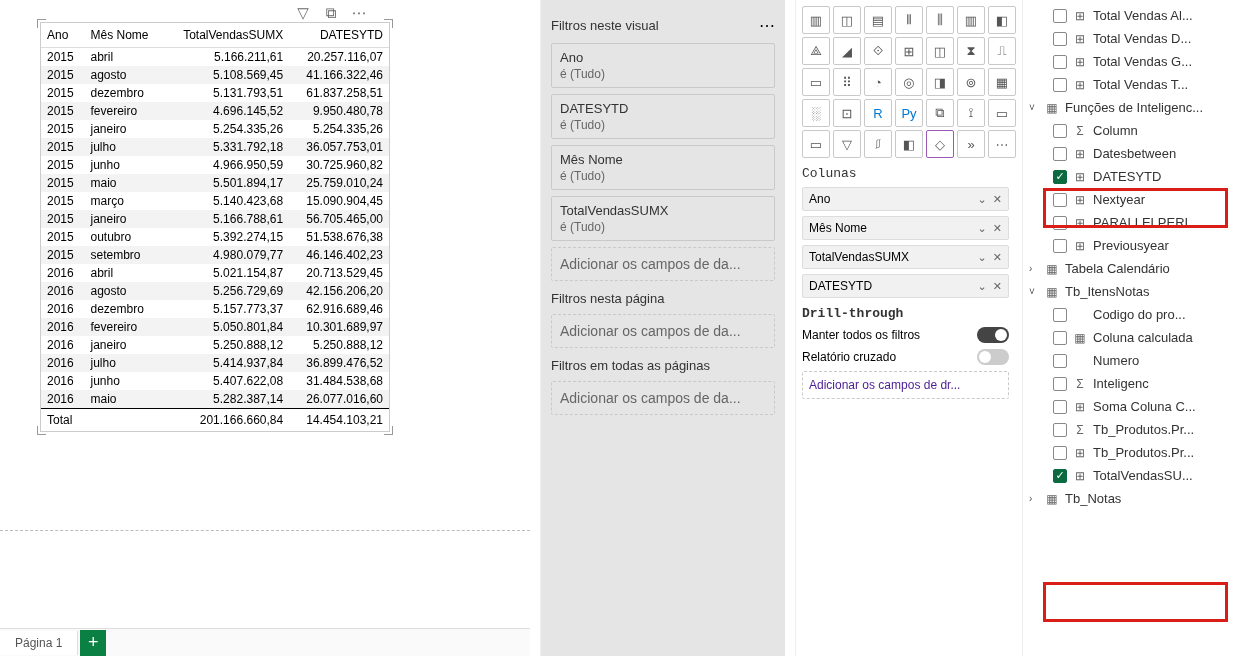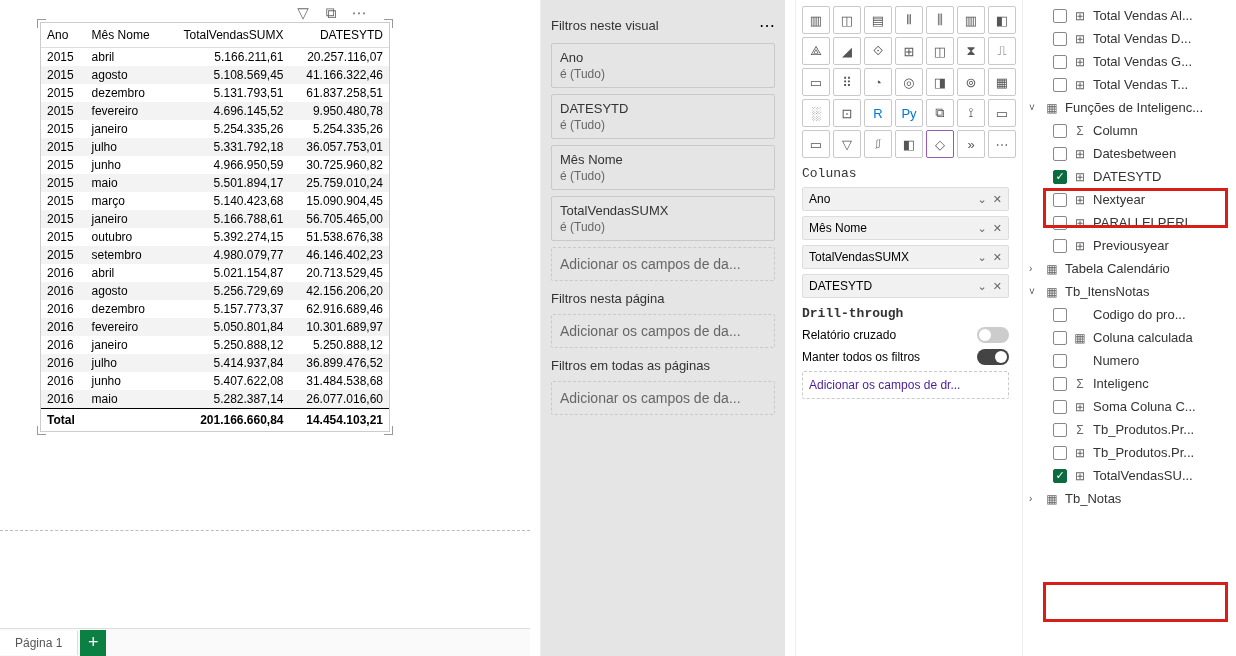--- a/index.html
+++ b/index.html
@@ -16,21 +16,21 @@
 .corner.tr { right: -4px; top: -4px; border-left: none; border-bottom: none; }
 .corner.bl { left: -4px; bottom: -4px; border-right: none; border-top: none; }
 .corner.br { right: -4px; bottom: -4px; border-left: none; border-top: none; }
 
 .tbl { width: 100%; border-collapse: collapse; font-size: 12px; }
 .tbl th { text-align: left; font-weight: 400; padding: 5px 6px; border-bottom: 1px solid #ddd; white-space: nowrap; }
 .tbl th.num { text-align: right; }
 .tbl td { padding: 2px 6px; white-space: nowrap; }
 .tbl td.num { text-align: right; }
 .tbl tr.alt { background: #f3f3f3; }
-.tbl tfoot td { font-weight: 700; border-top: 1px solid #000; padding: 4px 6px; }
+.tbl tfoot td { font-weight: 400; border-top: 1px solid #000; padding: 4px 6px; }
 .tbl tfoot td.num { text-align: right; }
 
 .page-tabs { position: absolute; left: 0; bottom: 0; width: 530px; height: 28px; border-top: 1px solid #ddd; display: flex; align-items: center; background: #fafafa; }
 .page-tab { padding: 5px 15px; font-size: 12px; color: #555; background: #fff; border-right: 1px solid #ddd; }
 .add-page { width: 26px; height: 26px; background: #0b8043; color: #fff; display: flex; align-items: center; justify-content: center; font-size: 18px; margin-left: 2px; }
 
 .dashed-sep { position: absolute; left: 0; top: 530px; width: 530px; border-top: 1px dashed #bbb; }
 
 .filters-panel { position: absolute; left: 540px; top: 0; width: 245px; height: 656px; background: #e5e5e5; border-left: 1px solid #eee; padding: 8px 10px; }
 .filters-panel .sec-head { display: flex; justify-content: space-between; align-items: center; margin: 8px 0 8px; }
@@ -337,31 +337,31 @@
         <span>DATESYTD</span>
         <span class="fw-actions">
           <span>⌄</span>
           <span>✕</span>
         </span>
       </div>
     </div>
 
   <div class="viz-section-h" style="font-weight:600">Drill-through</div>
   <div class="drill-row">
+    <span>Manter todos os filtros</span>
+    <span class="toggle on">
+        <span class="knob"></span>
+      </span>
+  </div>
+  <div class="drill-row">
     <span>Relatório cruzado</span>
     <span class="toggle">
         <span class="knob"></span>
       </span>
   </div>
-  <div class="drill-row">
-    <span>Manter todos os filtros</span>
-    <span class="toggle on">
-        <span class="knob"></span>
-      </span>
-  </div>
   <div class="drop-box">Adicionar os campos de dr...</div>
 </div>
 
 <div class="fields-panel" id="fields-panel">
     <div class="field-row indent">
       <span class="chk"></span>
       <span class="ficon">⊞</span>
       <span class="txt">Total Vendas Al...</span>
     </div>
     <div class="field-row indent">

